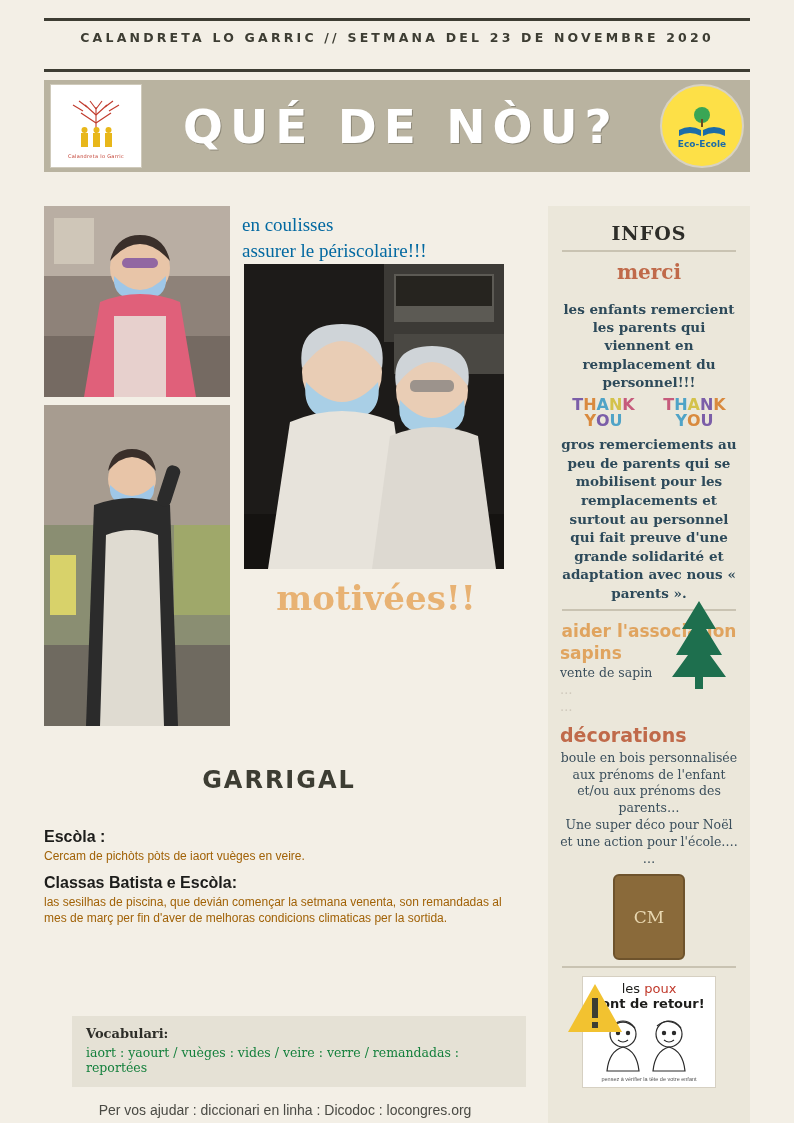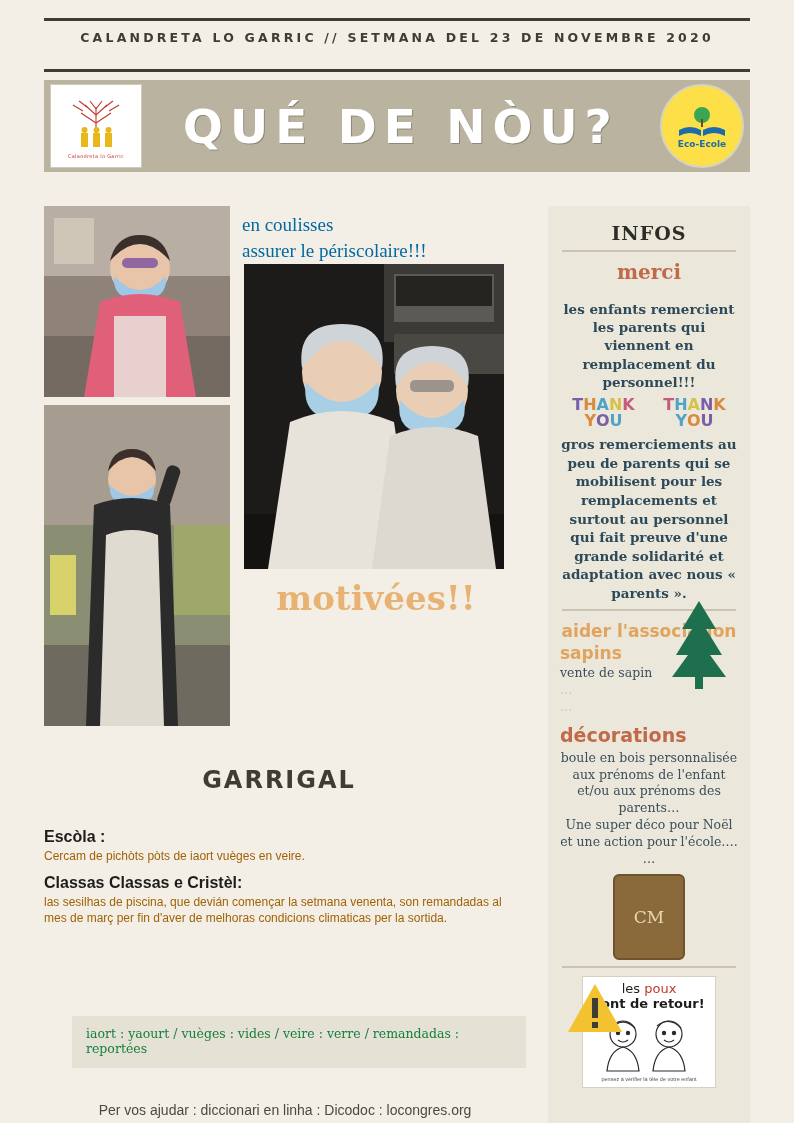--- a/index.html
+++ b/index.html
@@ -376,25 +376,26 @@
         </svg>
       </div>
 
       <div class="motivees">motivées!!</div>
 
       <div class="garrigal">GARRIGAL</div>
 
       <div class="textblock">
         <h3>Escòla :</h3>
         <p>Cercam de pichòts pòts de iaort vuèges en veire.</p>
-        <h3>Classas Classas e Cristèl:</h3>
+        <h3>Classas Batista e Escòla:</h3>
         <p>las sesilhas de piscina, que devián començar la setmana venenta, son remandadas al mes de març per fin d'aver de melhoras condicions climaticas per la sortida.</p>
       </div>
 
       <div class="vocab">
+        <div class="v-title">Vocabulari:</div>
         <div class="v-body">iaort : yaourt / vuèges : vides / veire : verre / remandadas : reportées</div>
       </div>
 
       <div class="footer-note">Per vos ajudar : diccionari en linha : Dicodoc : locongres.org</div>
     </div>
 
     <div class="col-right">
       <div class="right-inner">
         <div class="infos-title">INFOS</div>
         <div class="rule"></div>

